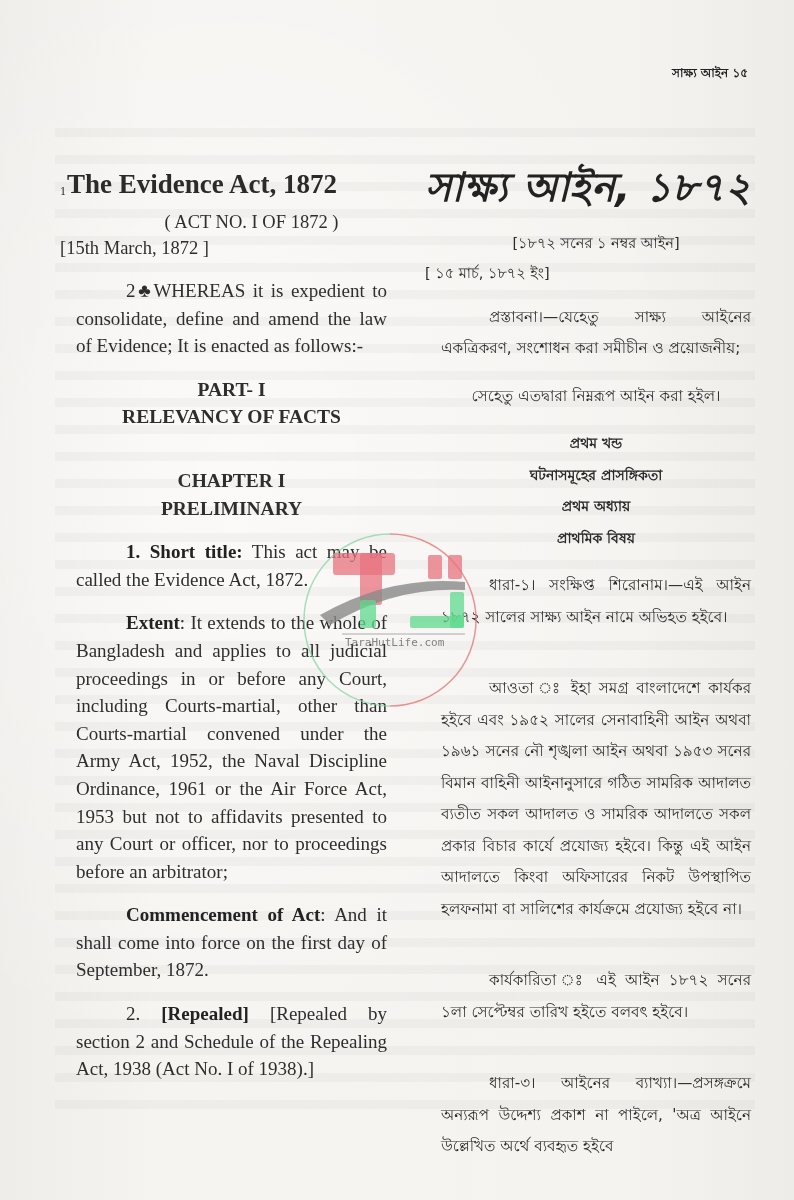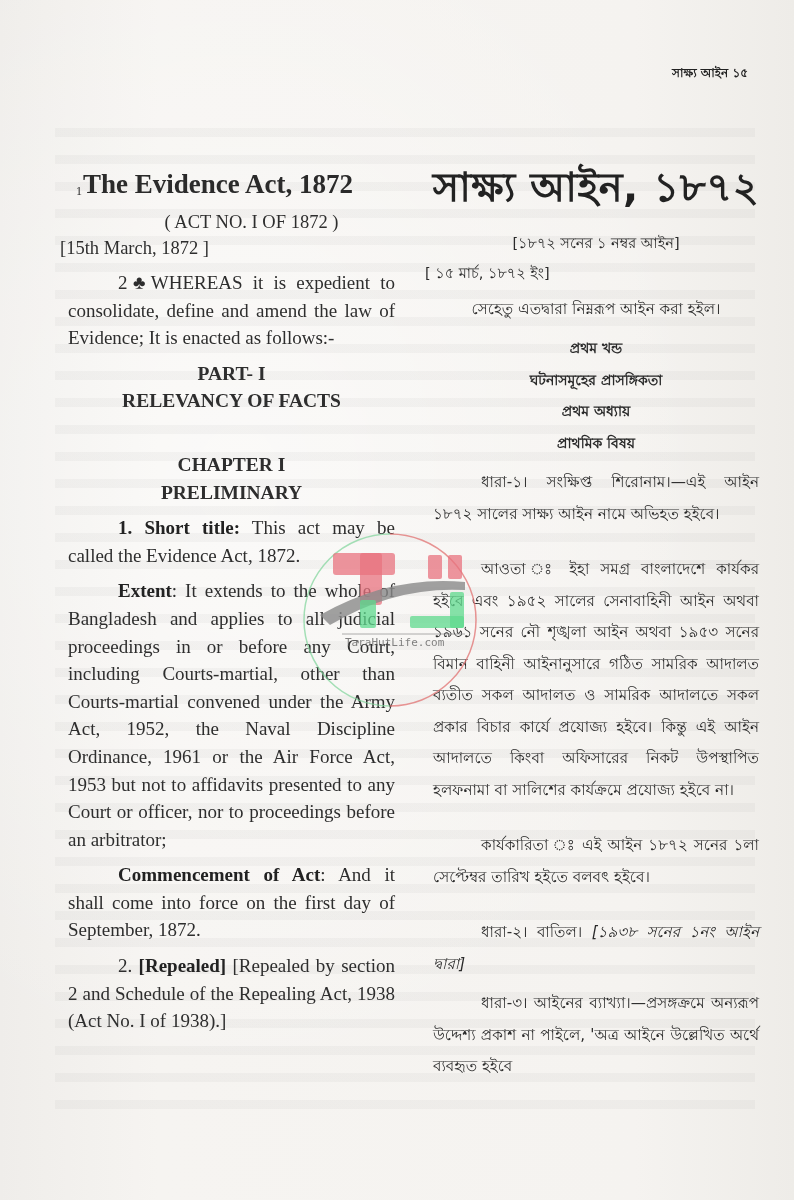--- a/index.html
+++ b/index.html
@@ -30,31 +30,31 @@
   }
   .col-en {
     position: absolute; left: 60px; top: 166px; width: 343px;
     font-size: 19px; line-height: 27.6px; text-align: justify; color: #2e2e2e;
   }
   .col-bn {
     position: absolute; left: 425px; top: 166px; width: 342px;
     font-family: "DejaVu Sans", sans-serif; font-size: 15.2px; line-height: 31.5px;
     text-align: justify; color: #2a2a2a;
   }
-  .en-title { font-size: 27px; font-weight: bold; line-height: 36px; text-align: left; margin-left: 16px; color:#2a2a2a; }
+  .en-title { font-size: 27px; font-weight: bold; line-height: 36px; text-align: left; margin-left: 0; color:#2a2a2a; }
   .en-title .sup { font-size: 12px; font-weight: normal; vertical-align: -2px; margin-right: 1px; }
   .en-actno { text-align: center; margin-left: 40px; line-height: 26px; font-size: 18.5px; }
   .en-date { text-align: left; line-height: 26px; font-size: 18.5px; }
   .indent { text-indent: 50px; }
   .center-bold { text-align: center; font-weight: bold; font-size: 19.5px; }
   .en-gap { height: 36px; }
-  p { margin: 8px; }
+  p { margin: 16px; }
   b { color: #222; }
 
-  .bn-title { font-size: 40px; font-weight: bold; line-height: 50px; text-align: center; margin-top: -4px; color:#222; letter-spacing: 0.5px; }
+  .bn-title { font-size: 40px; font-weight: bold; line-height: 50px; text-align: left; margin-top: -4px; color:#222; letter-spacing: 0.5px; font-style: italic; }
   .bn-actno { text-align: center; margin-top: 16px; font-size: 14.5px; }
   .bn-date { text-align: left; font-size: 14.5px; line-height: 26px; }
   .bn-indent { text-indent: 48px; }
   .bn-center { text-align: center; }
   .bn-center-bold { text-align: center; font-weight: bold; font-size: 14px; }
   .bn-italic { font-style: italic; }
   .bn-gap { height: 8px; }
 
   
   .wm {
@@ -90,32 +90,32 @@
     <p class="indent"><b>1. Short title:</b><span> This act may be called the Evidence Act, 1872.</span></p>
     <p class="indent"><b>Extent</b><span>: It extends to the whole of Bangladesh and applies to all judicial proceedings in or before any Court, including Courts-martial, other than Courts-martial convened under the Army Act, 1952, the Naval Discipline Ordinance, 1961 or the Air Force Act, 1953 but not to affidavits presented to any Court or officer, nor to proceedings before an arbitrator;</span></p>
     <p class="indent"><b>Commencement of Act</b><span>: And it shall come into force on the first day of September, 1872.</span></p>
     <p class="indent"><span>2. </span><b>[Repealed]</b><span> [Repealed by section 2 and Schedule of the Repealing Act, 1938 (Act No. I of 1938).]</span></p>
   </div>
 
   <div class="col-bn">
     <div class="bn-title">সাক্ষ্য আইন, ১৮৭২</div>
     <div class="bn-actno">[১৮৭২ সনের ১ নম্বর আইন]</div>
     <div class="bn-date">[ ১৫ মার্চ, ১৮৭২ ইং]</div>
+    <p class="bn-indent">প্রস্তাবনা।—যেহেতু সাক্ষ্য আইনের একত্রিকরণ, সংশোধন করা সমীচীন ও প্রয়োজনীয়;</p>
     <p class="bn-center">সেহেতু এতদ্বারা নিম্নরূপ আইন করা হইল।</p>
     <div class="bn-center-bold">প্রথম খন্ড</div>
     <div class="bn-center-bold">ঘটনাসমূহের প্রাসঙ্গিকতা</div>
     <div class="bn-center-bold">প্রথম অধ্যায়</div>
     <div class="bn-center-bold">প্রাথমিক বিষয়</div>
     <p class="bn-indent">ধারা-১। সংক্ষিপ্ত শিরোনাম।—এই আইন ১৮৭২ সালের সাক্ষ্য আইন নামে অভিহত হইবে।</p>
     <div class="bn-gap"></div>
     <p class="bn-indent">আওতা ঃ ইহা সমগ্র বাংলাদেশে কার্যকর হইবে এবং ১৯৫২ সালের সেনাবাহিনী আইন অথবা ১৯৬১ সনের নৌ শৃঙ্খলা আইন অথবা ১৯৫৩ সনের বিমান বাহিনী আইনানুসারে গঠিত সামরিক আদালত ব্যতীত সকল আদালত ও সামরিক আদালতে সকল প্রকার বিচার কার্যে প্রযোজ্য হইবে। কিন্তু এই আইন আদালতে কিংবা অফিসারের নিকট উপস্থাপিত হলফনামা বা সালিশের কার্যক্রমে প্রযোজ্য হইবে না।</p>
     <div class="bn-gap"></div>
     <p class="bn-indent">কার্যকারিতা ঃ এই আইন ১৮৭২ সনের ১লা সেপ্টেম্বর তারিখ হইতে বলবৎ হইবে।</p>
     <div class="bn-gap"></div>
-    <p class="bn-indent"><span>ধারা-২। বাতিল। </span><span class="bn-italic">[১৯৩৮ সনের ১নং আইন দ্বারা]</span></p>
     <p class="bn-indent">ধারা-৩। আইনের ব্যাখ্যা।—প্রসঙ্গক্রমে অন্যরূপ উদ্দেশ্য প্রকাশ না পাইলে, 'অত্র আইনে উল্লেখিত অর্থে ব্যবহৃত হইবে</p>
   </div>
 
   <svg class="wm" viewBox="0 0 180 180">
     <circle cx="90" cy="90" r="86" fill="none" stroke="#e06a6a" stroke-opacity="0.7" stroke-width="1.5" stroke-dasharray="270 270" transform="rotate(-90 90 90)"></circle>
     <circle cx="90" cy="90" r="86" fill="none" stroke="#7fd49a" stroke-opacity="0.7" stroke-width="1.5" stroke-dasharray="0 270 270 0" transform="rotate(-90 90 90)"></circle>
     <rect x="33" y="23" width="62" height="22" rx="3" fill="#e8737f" fill-opacity="0.75"></rect>
     <rect x="60" y="23" width="22" height="52" rx="3" fill="#e8737f" fill-opacity="0.75"></rect>
     <rect x="128" y="25" width="14" height="24" rx="2" fill="#e8737f" fill-opacity="0.75"></rect>
     <rect x="148" y="25" width="14" height="24" rx="2" fill="#e8737f" fill-opacity="0.75"></rect>

